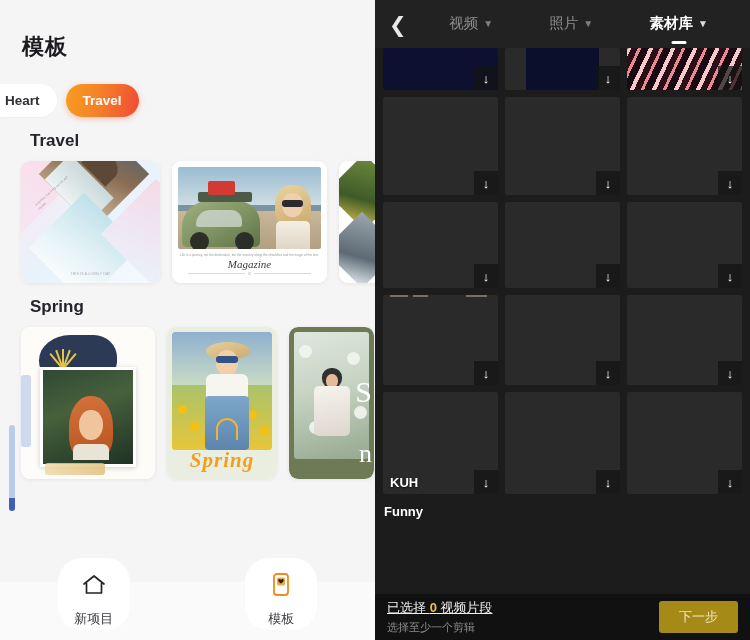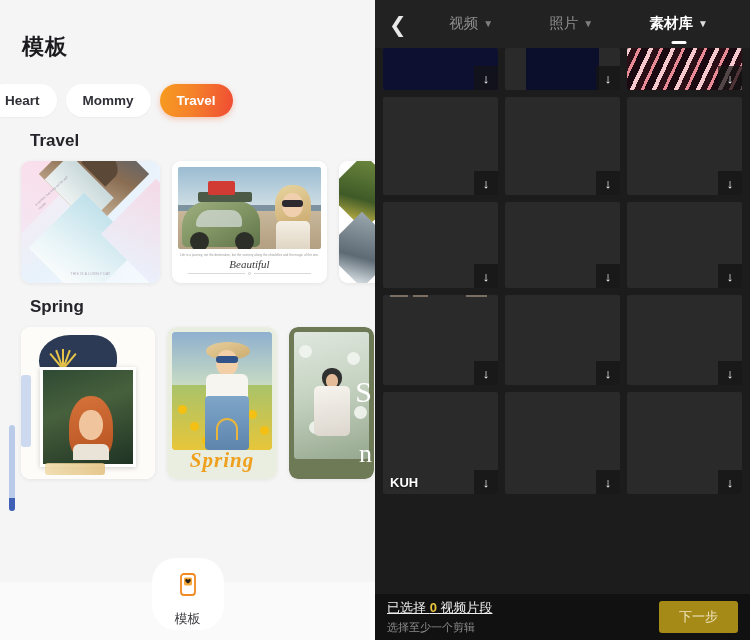--- a/index.html
+++ b/index.html
@@ -420,21 +420,20 @@
 </style>
 </head>
 <body>
 
 <div class="left-panel">
 
   <div class="lp-title">模板</div>
 
   <div class="chip-row">
     <div class="chip">Heart</div>
-    <div class="chip">Mommy</div>
     <div class="chip active">Travel</div>
   </div>
 
   <div class="sec-title">Travel</div>
 
   <div class="card-row">
     <div class="card card-travel-1">
       <div class="diamond-wrap">
         <div class="dm dm-tl"></div>
         <div class="dm dm-c"></div>
@@ -460,21 +459,21 @@
           </div>
           <div class="beet-girl">
             <div class="beet-hair"></div>
               <div class="beet-face"></div>
             <div class="beet-glass"></div>
               <div class="beet-body"></div>
           </div>
         </div>
         <div class="beet-cap">
           <div class="beet-sub">Life is a journey, not the destination, but the scenery along the should be and the magic of the one.</div>
-          <div class="beet-ttl">Beautiful</div>
+          <div class="beet-ttl">Magazine</div>
           <div class="beet-line">
               <i></i>
               <span class="beet-dot"></span>
               <i></i>
             </div>
         </div>
       </div>
     </div>
 
     <div class="card card-travel-3">
@@ -549,20 +548,30 @@
         <div class="sp3-S">S</div>
         <div class="sp3-n">n</div>
       </div>
     </div>
   </div>
 
   <div class="scroll-strip"></div>
 
   <div class="bnav">
 
+    <div class="bn-item">
+      <div class="bubble"></div>
+      <div class="bn-ico">
+        <svg width="26" height="24" viewBox="0 0 26 24" fill="none">
+          <path d="M3 11L13 3l10 8" stroke="#232327" stroke-width="1.7" stroke-linecap="round" stroke-linejoin="round"></path>
+          <path d="M5.5 10.5V20h15v-9.5" stroke="#232327" stroke-width="1.7" stroke-linecap="round" stroke-linejoin="round"></path>
+        </svg>
+      </div>
+      <div class="bn-lbl">新项目</div>
+    </div>
 
     <div class="bn-item">
       <div class="bubble"></div>
       <div class="bn-ico">
         <svg width="24" height="26" viewBox="0 0 24 26" fill="none">
           <rect x="5" y="2" width="14" height="21" rx="3" stroke="#f08a22" stroke-width="1.8"></rect>
           <rect x="8" y="5.5" width="8" height="8" rx="1.4" fill="#f5a93a"></rect>
           <path d="M12 11.6c-1.9-1.5-2.7-2.3-2.7-3.2 0-.8.6-1.3 1.3-1.3.5 0 .9.2 1.4.8.5-.6.9-.8 1.4-.8.7 0 1.3.5 1.3 1.3 0 .9-.8 1.7-2.7 3.2z" fill="#2b2118"></path>
         </svg>
       </div>
@@ -735,20 +744,21 @@
             <span class="pb"></span>
         </div>
         <div class="dl">↓</div>
       </div>
       <div class="tile h-tall">
         <div class="tile-media art-gold"></div>
         <div class="dl">↓</div>
       </div>
     </div>
 
+    <div class="sec-lbl">Funny</div>
   </div>
 
   <div class="rbar">
     <div>
       <div class="rbar-l1">
         <span>已选择 </span><span class="num">0</span><span> 视频片段</span>
       </div>
       <div class="rbar-l2">选择至少一个剪辑</div>
     </div>
     <div class="next-btn">下一步</div>

